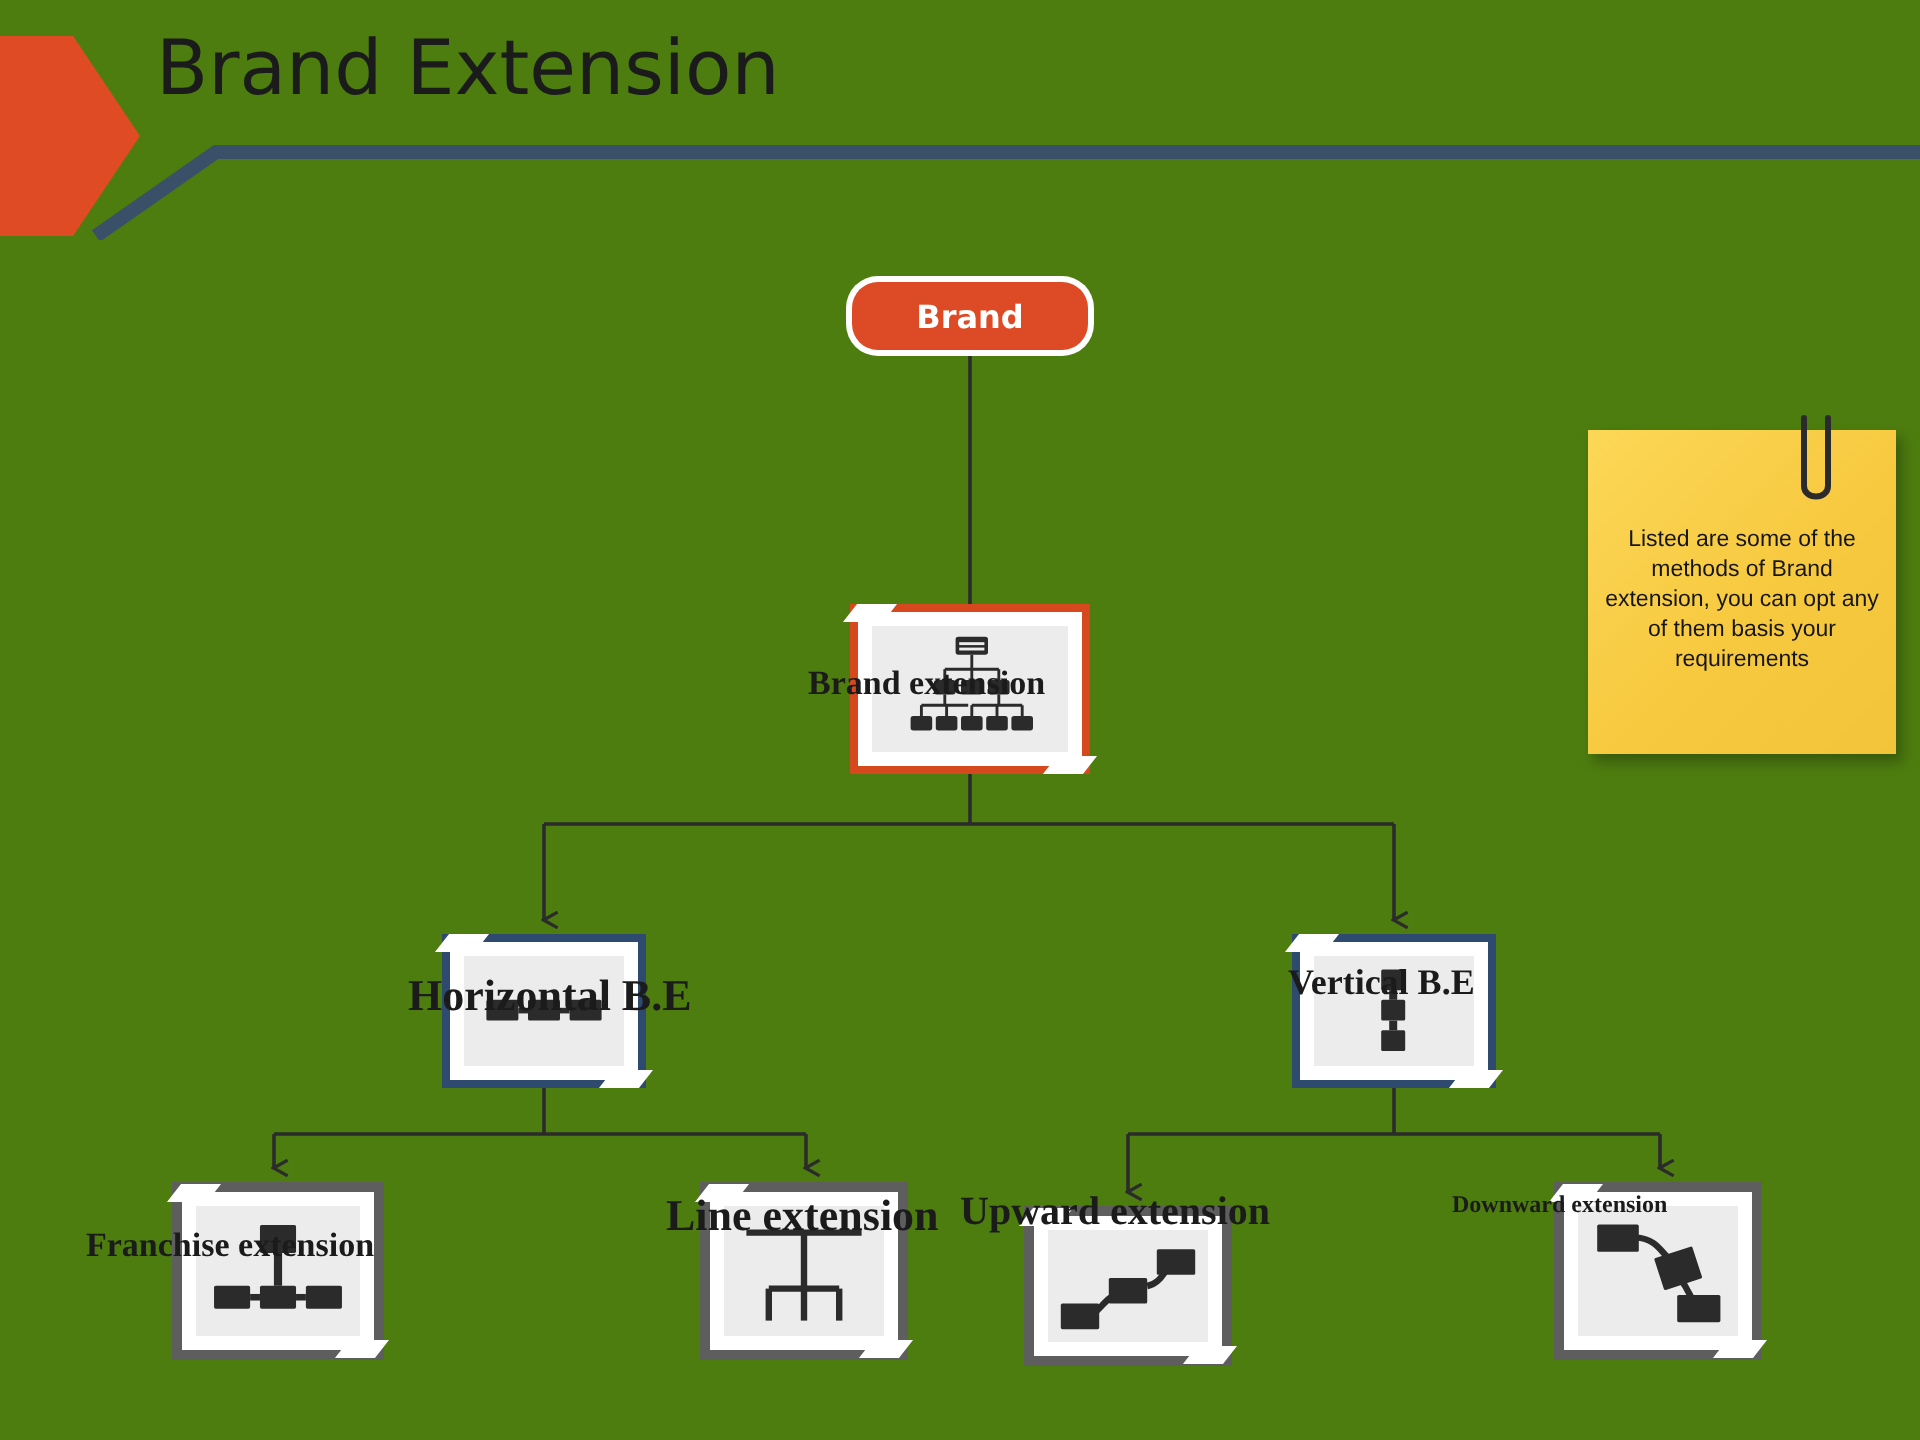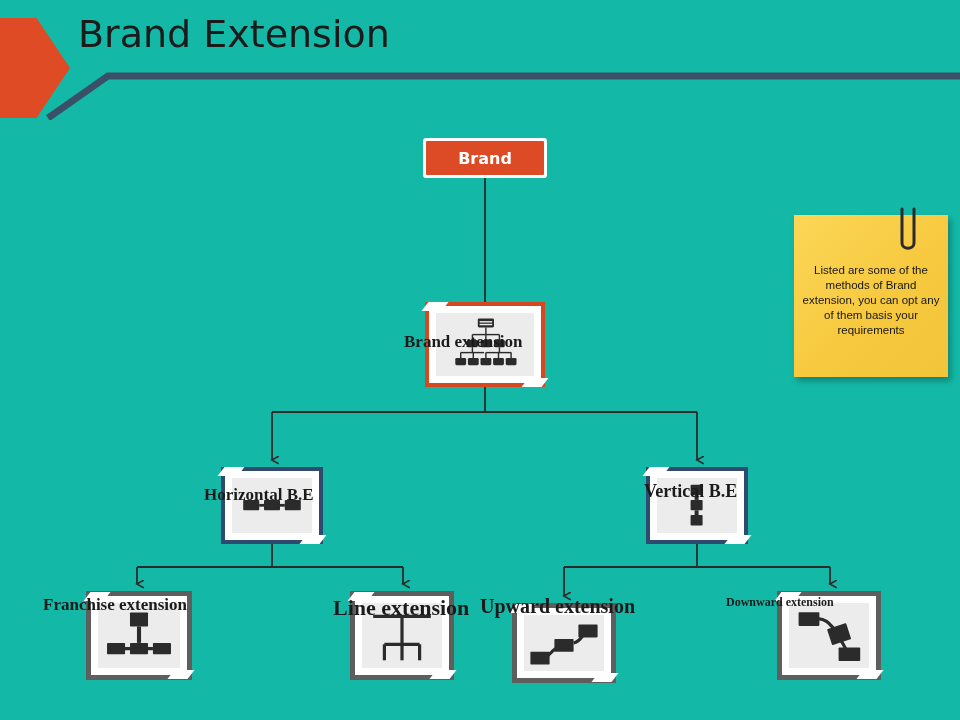--- a/index.html
+++ b/index.html
@@ -14,21 +14,21 @@
     overflow: hidden;
     font-family: "Liberation Sans", sans-serif;
   }
 
   
   #slide {
     position: absolute;
     left: 0; top: 0;
     width: 960px;
     height: 720px;
-    background: #14b8a6;
+    background: #4d7c0f;
   }
   #title-orange-shape {
     position: absolute;
     left: -18px;
     top: 18px;
     width: 88px;
     height: 100px;
     background: #DF4B25;
     clip-path: polygon(0% 0%, 62% 0%, 100% 50%, 62% 100%, 0% 100%);
   }
@@ -68,21 +68,21 @@
   }
 
   
   #brand-pill {
     position: absolute;
     left: 426px;
     top: 41px;
     width: 118px;
     height: 34px;
     background: #DD4B26;
-    border-radius: 1px;
+    border-radius: 13px;
     box-shadow: 0 0 0 3px #ffffff;
     display: flex;
     align-items: center;
     justify-content: center;
   }
   #brand-pill .pill-label {
     color: #ffffff;
     font-size: 16px;
     font-weight: 700;
     font-family: "DejaVu Sans", sans-serif;
@@ -131,23 +131,23 @@
 
   
   .diagram-label {
     position: absolute;
     font-family: "Liberation Serif", serif;
     font-weight: 700;
     color: #1b1b1b;
     white-space: nowrap;
   }
   #label-brand-extension  { left: 404px; top: 232px; font-size: 17px; }
-  #label-horizontal       { left: 204px; top: 385px; font-size: 17px; }
+  #label-horizontal       { left: 204px; top: 385px; font-size: 22px; }
   #label-vertical         { left: 644px; top: 381px; font-size: 18px; }
-  #label-franchise        { left:  43px; top: 495px; font-size: 17px; }
+  #label-franchise        { left:  43px; top: 513px; font-size: 17px; }
   #label-line             { left: 333px; top: 495px; font-size: 22px; }
   #label-upward           { left: 480px; top: 495px; font-size: 20px; }
   #label-downward         { left: 726px; top: 495px; font-size: 12px; }
 
   
   #sticky-note {
     position: absolute;
     left: 794px;
     top: 115px;
     width: 154px;

